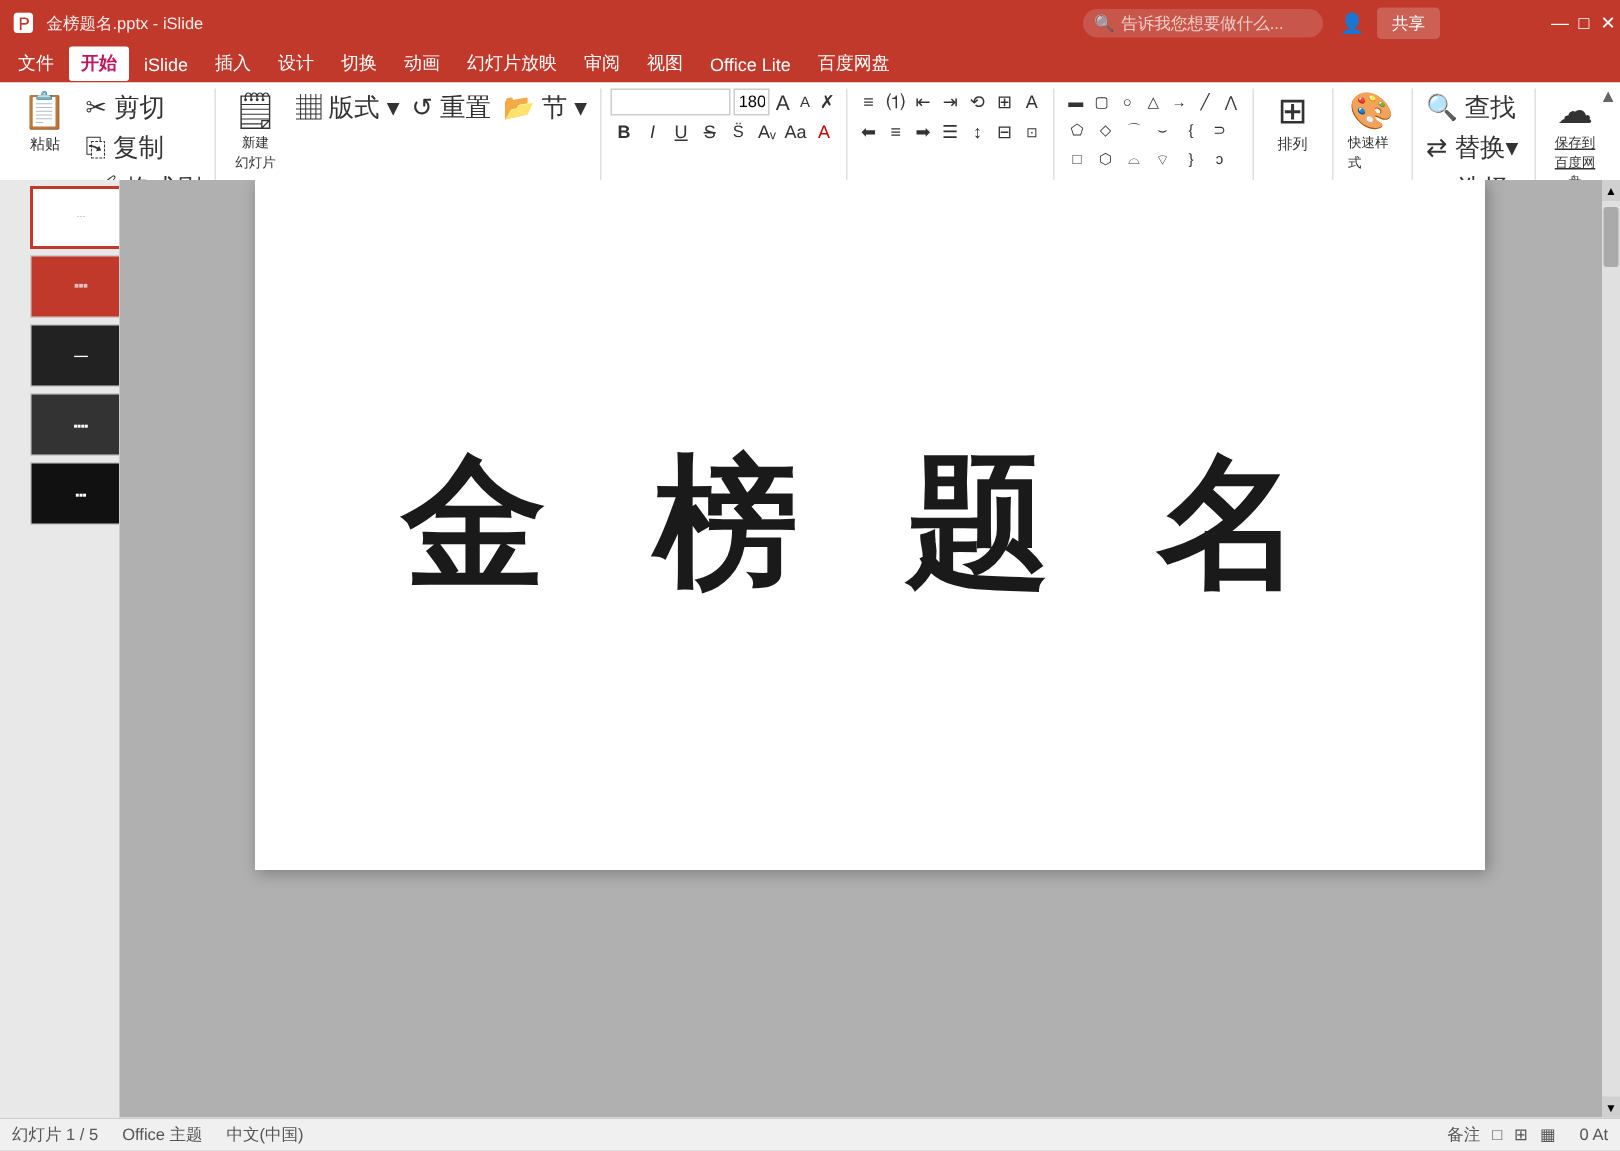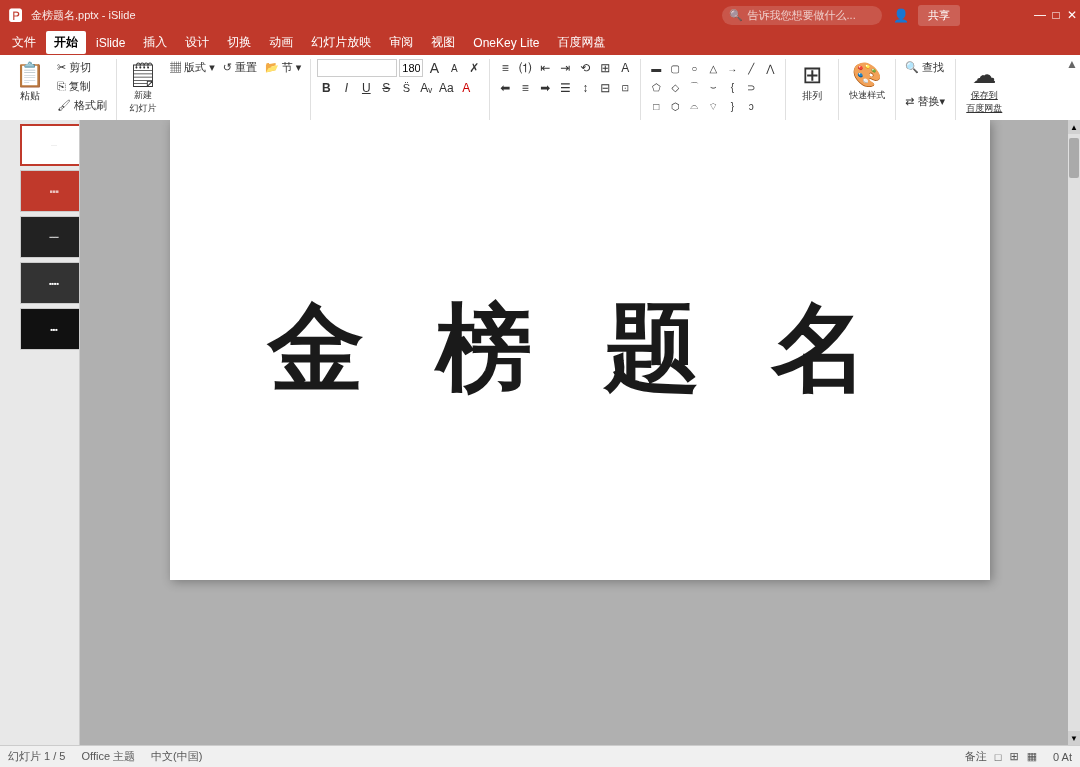--- a/index.html
+++ b/index.html
@@ -28,21 +28,21 @@
       gap: 2px;
     }
     .menu-item {
       color: white;
       padding: 3px 8px;
       font-size: 12px;
       cursor: pointer;
       border-radius: 2px;
     }
     .menu-item:hover, .menu-item.active { background: rgba(255,255,255,0.2); }
-    .menu-item.active { background: white; color: #000000; font-weight: bold; }
+    .menu-item.active { background: white; color: #be185d; font-weight: bold; }
 
     
     #ribbon {
       background: #fff;
       border-bottom: 1px solid #d0d0d0;
       padding: 4px 4px 0 4px;
       display: flex;
       align-items: flex-start;
       gap: 0;
     }
@@ -204,21 +204,21 @@
     .scroll-thumb {
       width: 10px;
       height: 40px;
       background: #aaa;
       border-radius: 2px;
       margin-top: 4px;
     }
 
     
     .small-btn {
-      font-size: 11px;
+      font-size: 17px;
       padding: 1px 3px;
       cursor: pointer;
       border-radius: 2px;
       color: #333;
       white-space: nowrap;
     }
 
     .format-btn {
       width: 18px; height: 18px; display: inline-flex; align-items: center; justify-content: center;
       font-size: 12px; cursor: pointer; border-radius: 2px; color: #333;
@@ -285,21 +285,21 @@
   <span class="menu-item">文件</span>
   <span class="menu-item active">开始</span>
   <span class="menu-item">iSlide</span>
   <span class="menu-item">插入</span>
   <span class="menu-item">设计</span>
   <span class="menu-item">切换</span>
   <span class="menu-item">动画</span>
   <span class="menu-item">幻灯片放映</span>
   <span class="menu-item">审阅</span>
   <span class="menu-item">视图</span>
-  <span class="menu-item">OneKey Lite</span>
+  <span class="menu-item">Office Lite</span>
   <span class="menu-item">百度网盘</span>
 </div>
 
 <div id="ribbon" style="height:95px; position:relative; display:flex; align-items:stretch; background:#fff; border-bottom:1px solid #ccc;">
 
   <div class="ribbon-group" style="padding-bottom:14px;">
     <div class="ribbon-group-content">
       <div class="ribbon-btn large">
         <span class="icon">📋</span>
         <span>粘贴</span>
@@ -423,21 +423,21 @@
       <div class="ribbon-btn large">
         <span class="icon">🎨</span>
         <span style="font-size:9px;">快速样式</span>
       </div>
     </div>
     <div class="ribbon-group-label">快速样式</div>
   </div>
 
 
   <div class="ribbon-group" style="padding-bottom:14px;">
-    <div style="display:flex;flex-direction:column;gap:17px;">
+    <div style="display:flex;flex-direction:column;gap:2px;">
       <div class="small-btn">🔍 <span>查找</span></div>
       <div class="small-btn">⇄ <span>替换▾</span></div>
       <div class="small-btn">⬚ <span>选择▾</span></div>
     </div>
     <div class="ribbon-group-label">编辑</div>
   </div>
 
   <div class="ribbon-group" style="padding-bottom:14px; border-right:none;">
     <div class="ribbon-group-content">
       <div class="ribbon-btn large">

